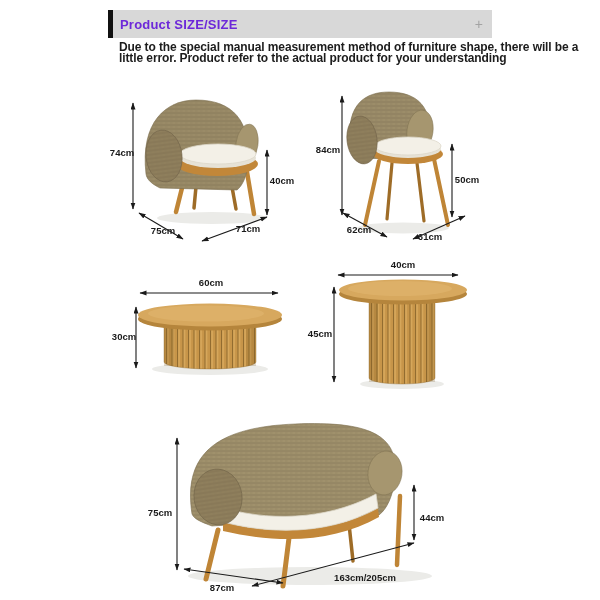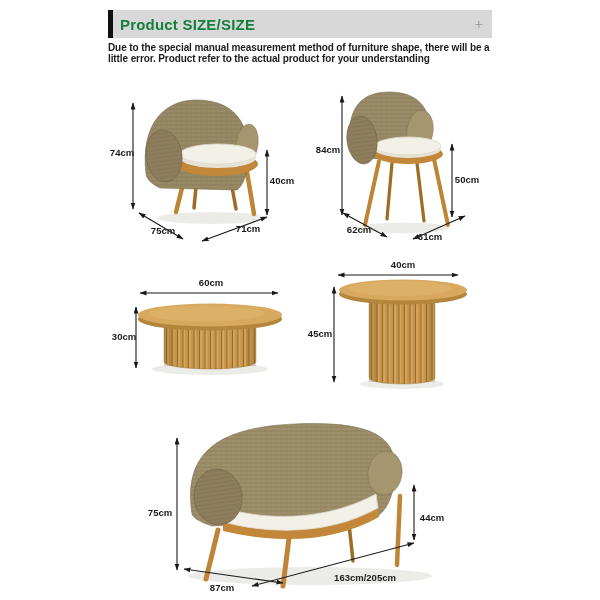--- a/index.html
+++ b/index.html
@@ -11,30 +11,30 @@
     position: relative;
   }
   .canvas { position: absolute; inset: 0; width: 600px; height: 600px; background: #ffffff; overflow: hidden; }
 
   .header {
     position: absolute; left: 108px; top: 10px; width: 384px; height: 28px;
     background: #d8d8d8; display: flex; align-items: center;
   }
   .accent { position: absolute; left: 0; top: 0; width: 5px; height: 28px; background: #111111; }
   .header h1 {
-    margin: 0 0 0 12px; font-size: 15px; font-weight: bold;
-    color: #15803d; letter-spacing: .2px;
+    margin: 0 0 0 12px; font-size: 13px; font-weight: bold;
+    color: #6d28d9; letter-spacing: .2px;
   }
   .plus {
     position: absolute; right: 9px; top: 50%; transform: translateY(-50%);
     color: #a3a3a3; font-size: 14px; font-weight: 400; line-height: 1; cursor: pointer;
   }
   .disclaimer {
-    position: absolute; left: 108px; top: 42px; margin: 0;
-    font-size: 10px; font-weight: bold; color: #1c1c1c;
+    position: absolute; left: 119px; top: 42px; margin: 0;
+    font-size: 12px; font-weight: bold; color: #1c1c1c;
     line-height: 11px; letter-spacing: -0.1px; white-space: nowrap;
   }
   .fig { position: absolute; }
   .dim { stroke: #1a1a1a; stroke-width: 1.1; fill: none; }
   text.dlabel {
     font-family: "Liberation Sans", sans-serif;
     font-size: 9.5px; font-weight: bold; fill: #1a1a1a;
   }
 </style>
 </head>

